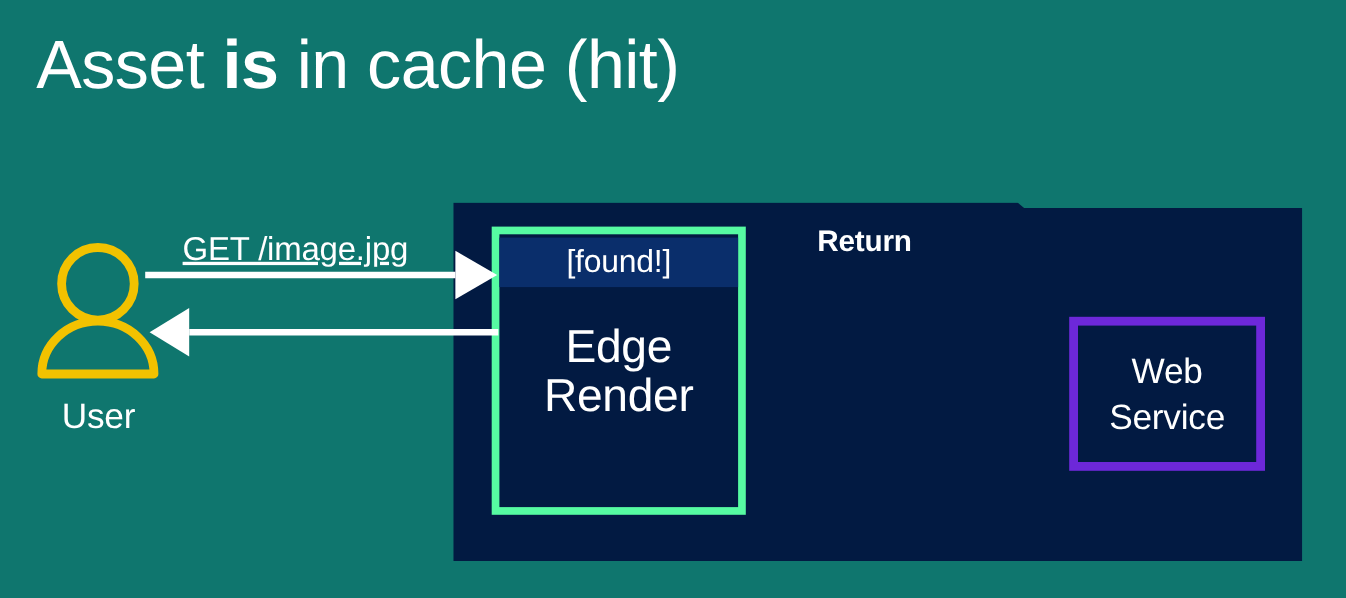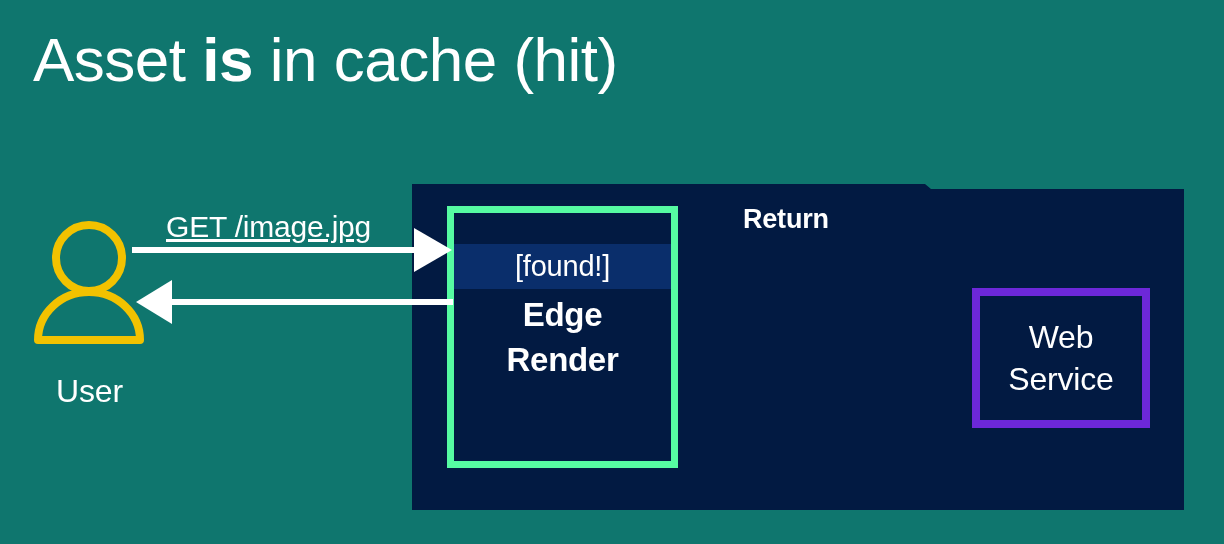--- a/index.html
+++ b/index.html
@@ -57,42 +57,42 @@
     top: 206px;
     width: 231px;
     height: 262px;
     border: 7px solid #56fba2;
     box-sizing: border-box;
     background: transparent;
   }
   #found-banner {
     position: absolute;
     left: 454px;
-    top: 244px;
+    top: 216px;
     width: 217px;
     height: 45px;
     background: #0a2e6b;
     display: flex;
     align-items: center;
     justify-content: center;
   }
   #found-banner .txt {
     font-size: 29px;
     color: #ffffff;
     font-weight: 400;
     letter-spacing: -0.2px;
   }
   #edge-cache-text {
     position: absolute;
     left: 454px;
     top: 292px;
     width: 217px;
     text-align: center;
-    font-size: 33px;
-    font-weight: 700;
+    font-size: 42px;
+    font-weight: 400;
     line-height: 45px;
     color: #ffffff;
     letter-spacing: -0.3px;
   }
 
   
   #web-service-box {
     position: absolute;
     left: 972px;
     top: 288px;
@@ -124,21 +124,20 @@
   }
   #user-label {
     position: absolute;
     left: 32px;
     top: 360px;
     width: 115px;
     text-align: center;
     font-size: 32px;
     color: #ffffff;
     letter-spacing: -0.2px;
-    margin-top: 13px;
   }
 
   
   .arrow-svg {
     position: absolute;
     left: 0;
     top: 0;
     width: 1224px;
     height: 544px;
     pointer-events: none;

